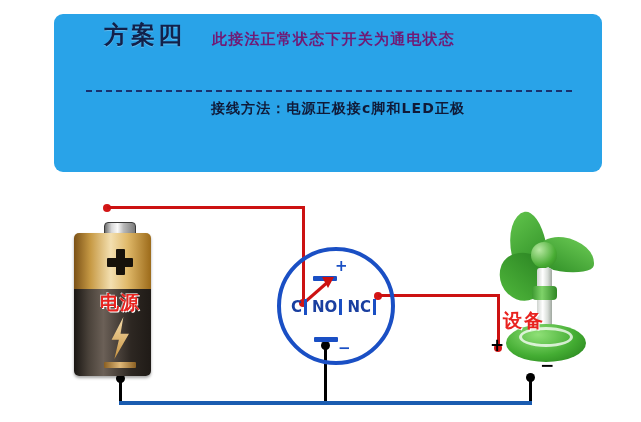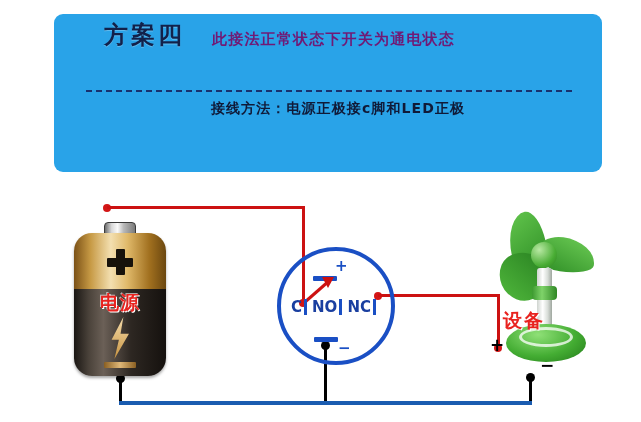--- a/index.html
+++ b/index.html
@@ -52,22 +52,22 @@
 
   
   .battery{position:absolute;left:74px;top:222px;width:92px;height:154px;}
   .bat-cap{
     position:absolute;left:30px;top:0;width:32px;height:13px;
     border-radius:4px 4px 1px 1px;
     background:linear-gradient(90deg,#6d6d6d 0%,#d9d9d9 22%,#fafafa 42%,#b9b9b9 62%,#7a7a7a 100%);
     border:1px solid #3a3a3a;box-sizing:border-box;
   }
   .bat-body{
-    position:absolute;left:0;top:11px;width:92px;height:143px;
-    border-radius:18px;overflow:hidden;
+    position:absolute;left:0;top:11px;width:77px;height:143px;
+    border-radius:5px;overflow:hidden;
     box-shadow:0 2px 3px rgba(0,0,0,.35);
   }
   .bat-top2{
     position:absolute;left:0;top:0;width:92px;height:56px;
     background:linear-gradient(90deg,#7b5116 0%,#c79a45 18%,#f3dfb0 40%,#e0b96a 58%,#a1701f 82%,#6b470f 100%);
   }
   .bat-bot{
     position:absolute;left:0;top:56px;width:92px;height:87px;
     background:linear-gradient(90deg,#1a1613 0%,#4a423a 16%,#6b6057 32%,#2d2722 62%,#15110e 100%);
   }

